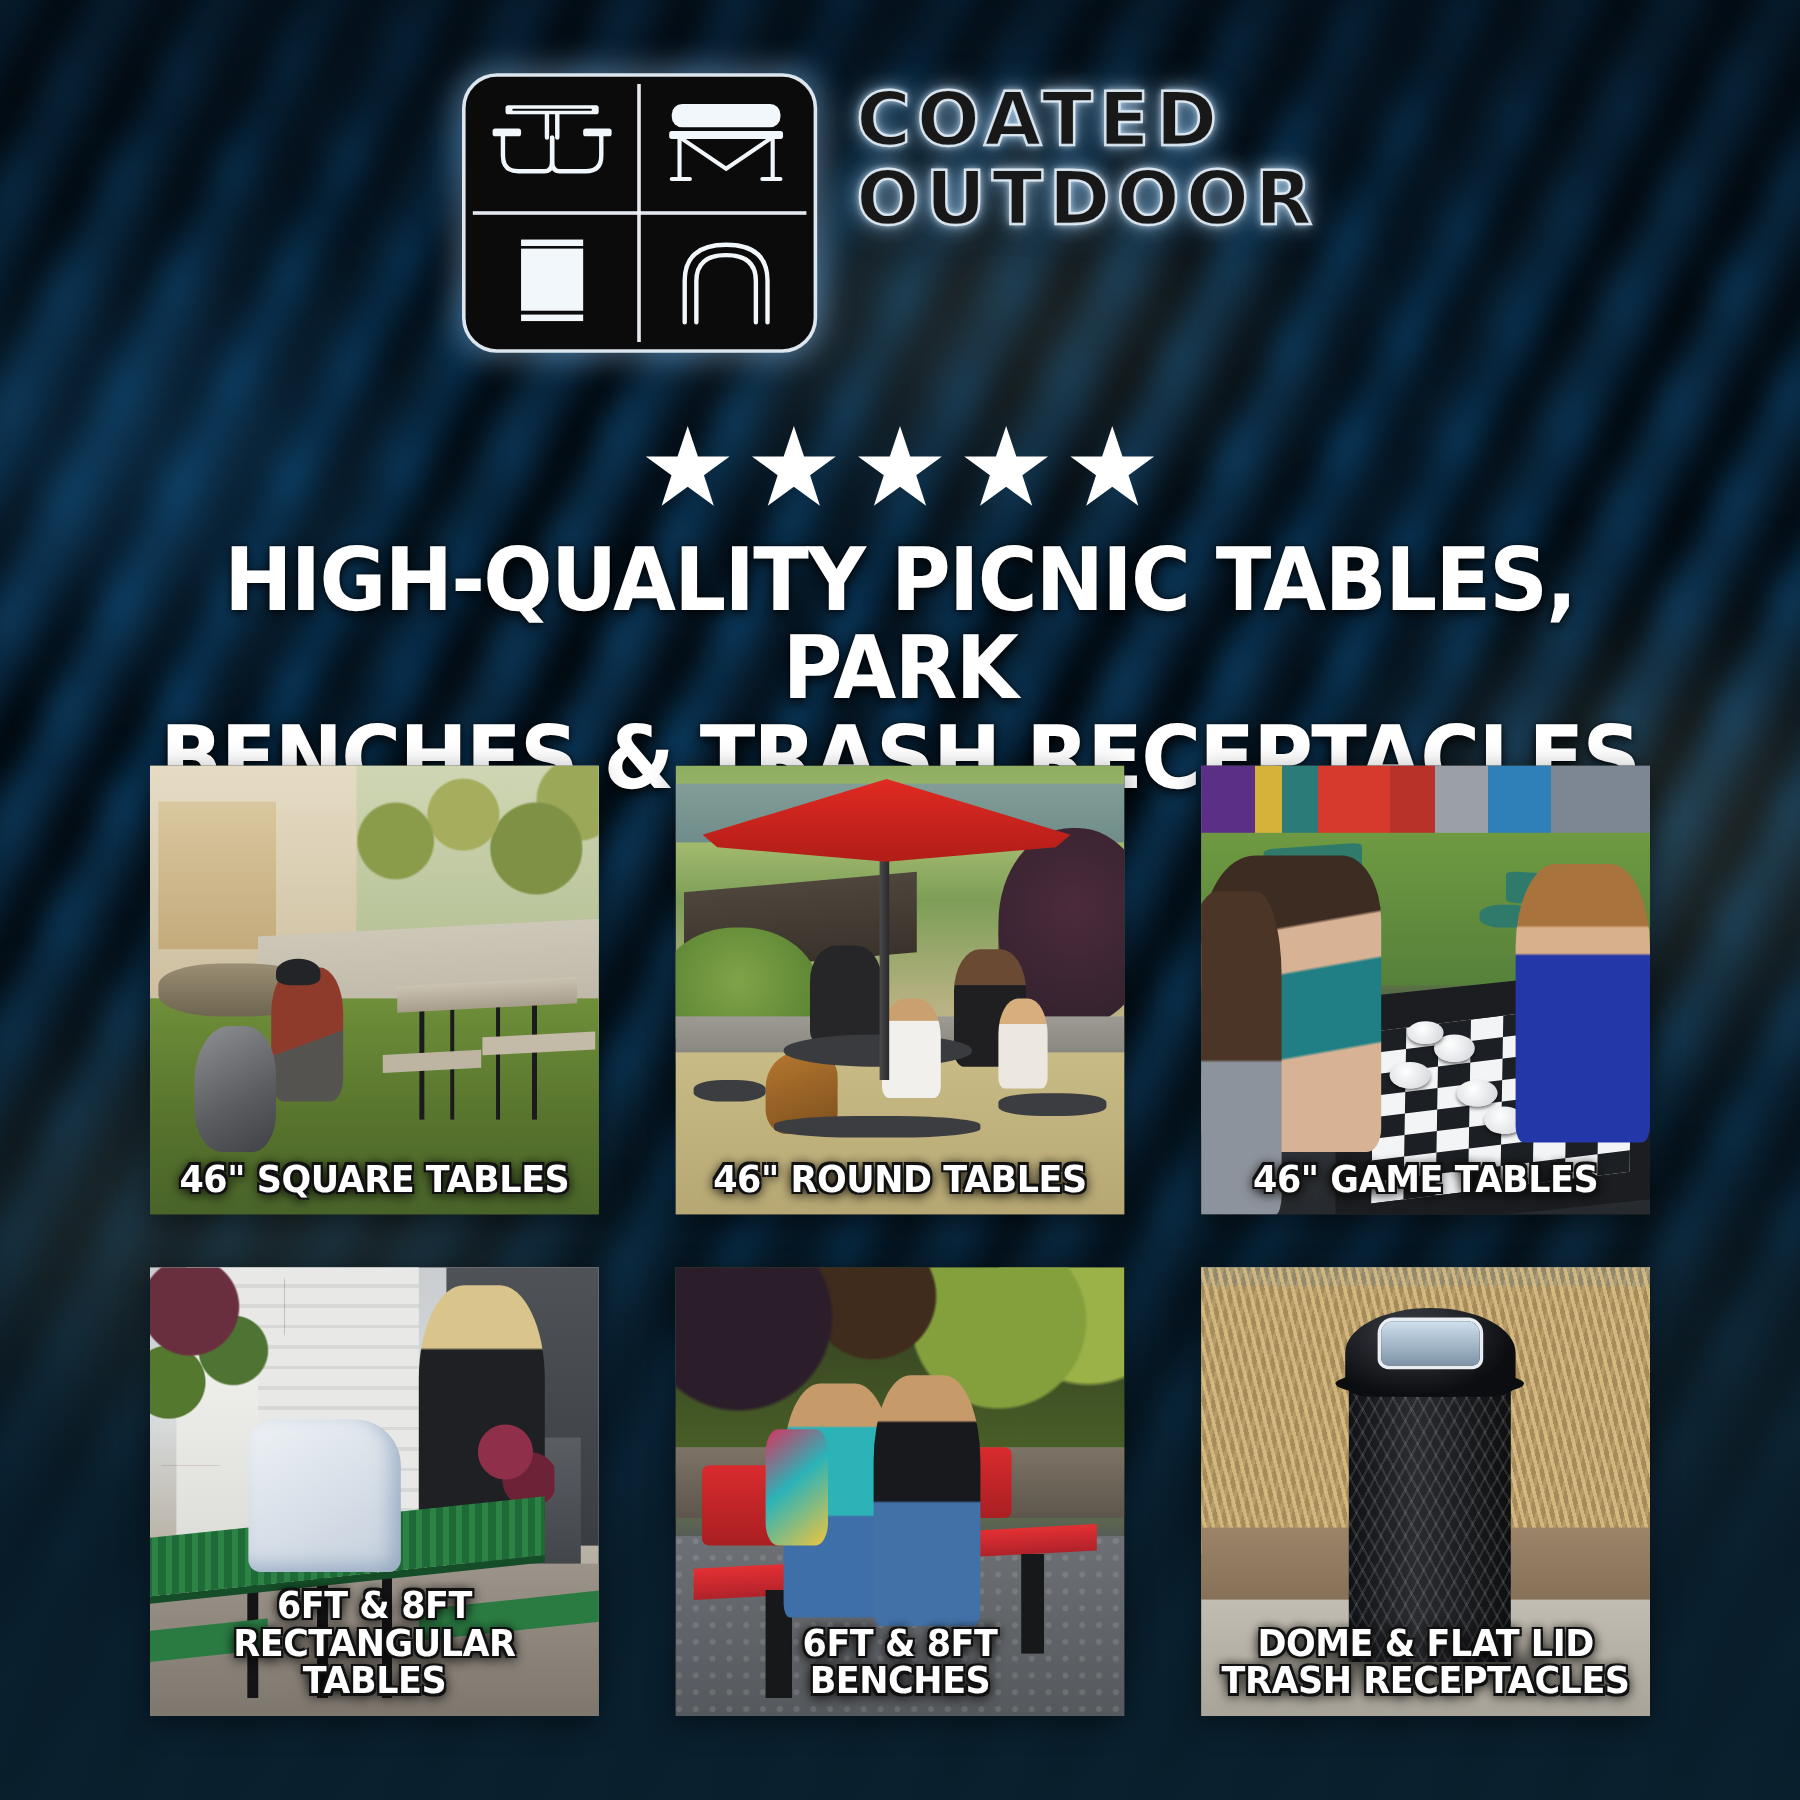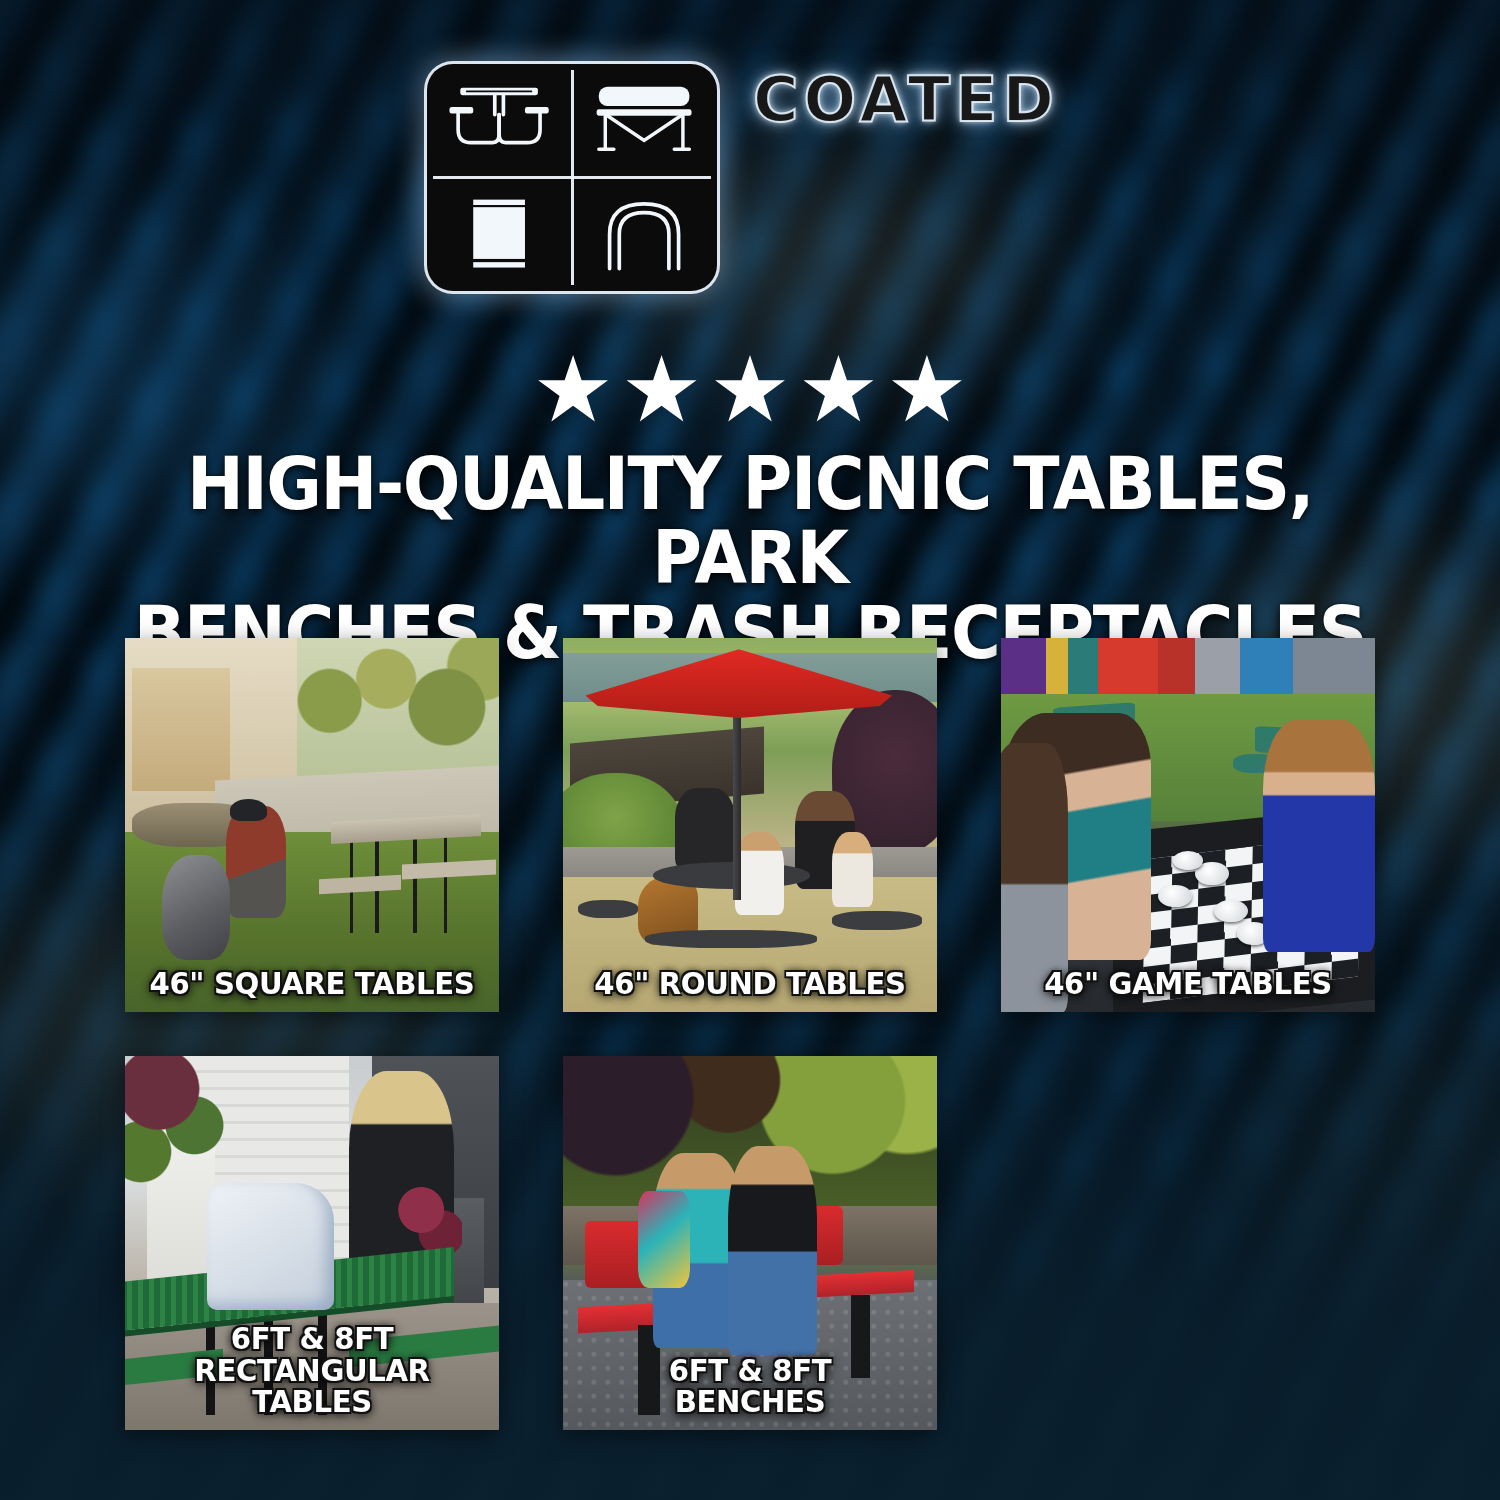--- a/index.html
+++ b/index.html
@@ -353,20 +353,21 @@
       <div class="q br">
         <svg viewBox="0 0 100 80" fill="none" stroke="#f2f7fc" stroke-width="3.4" stroke-linecap="round">
           <path d="M18 72 V40 Q18 12 50 12 Q82 12 82 40 V72"></path>
           <path d="M27 72 V40 Q27 20 50 20 Q73 20 73 40 V72"></path>
         </svg>
       </div>
     </div>
 
     <div class="logo-type">
       <span>COATED</span>
+      <span>OUTDOOR</span>
     </div>
   </div>
 
   <div class="stars">
     <span class="star"></span>
     <span class="star"></span>
     <span class="star"></span>
     <span class="star"></span>
     <span class="star"></span>
   </div>
@@ -491,15 +492,32 @@
         <div class="layer kid1"></div>
         <div class="layer kid2"></div>
         <div class="layer pack"></div>
       </div>
       <div class="cap">
         <span>6FT &amp; 8FT</span>
         <span class="sub">BENCHES</span>
       </div>
     </div>
 
+    <div class="card c6">
+      <div class="photo">
+        <div class="sky"></div>
+        <div class="layer grass6"></div>
+        <div class="layer mulch"></div>
+        <div class="layer walk"></div>
+        <div class="layer shadow"></div>
+        <div class="layer can"></div>
+        <div class="layer rim"></div>
+        <div class="layer dome"></div>
+        <div class="layer slot"></div>
+      </div>
+      <div class="cap">
+        <span>DOME &amp; FLAT LID</span>
+        <span class="sub">TRASH RECEPTACLES</span>
+      </div>
+    </div>
 
   </div>
 </div>
 
 </body></html>

